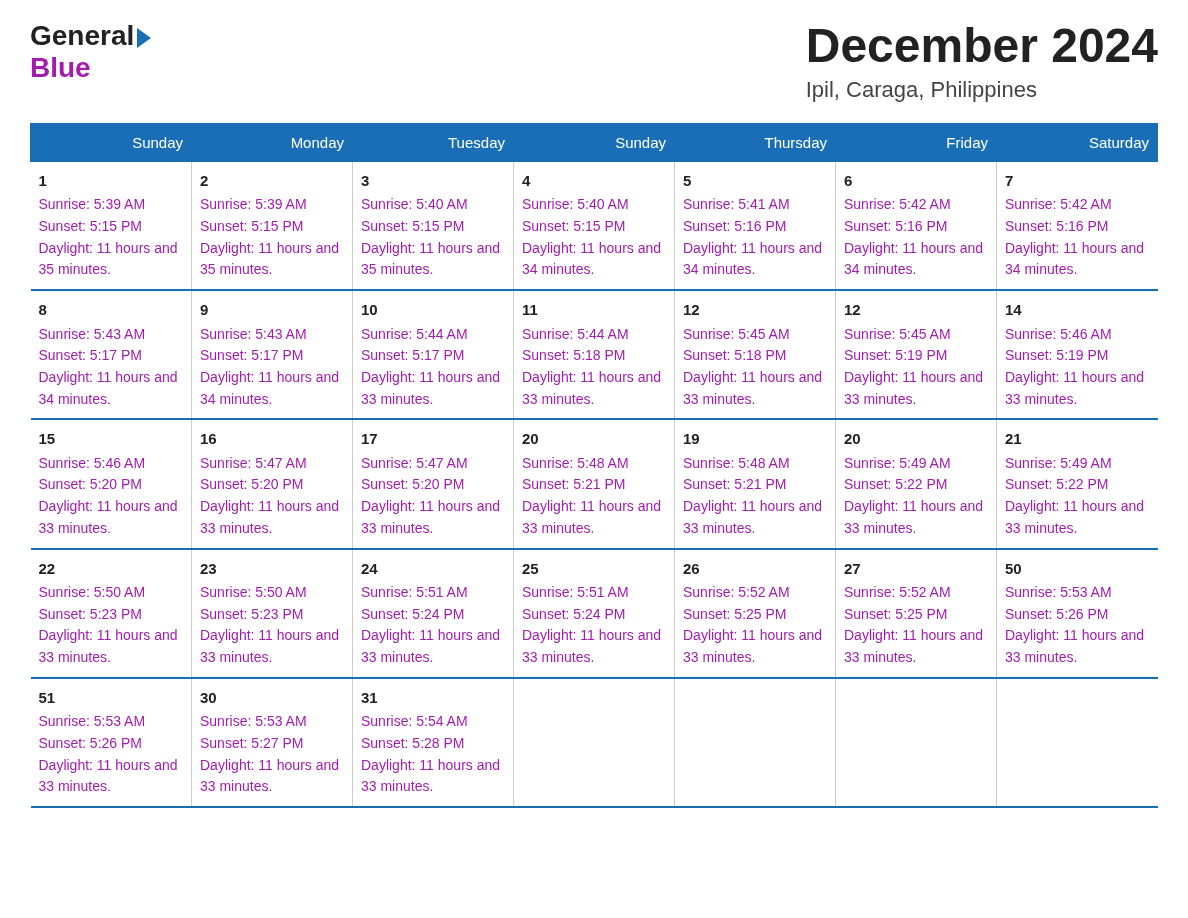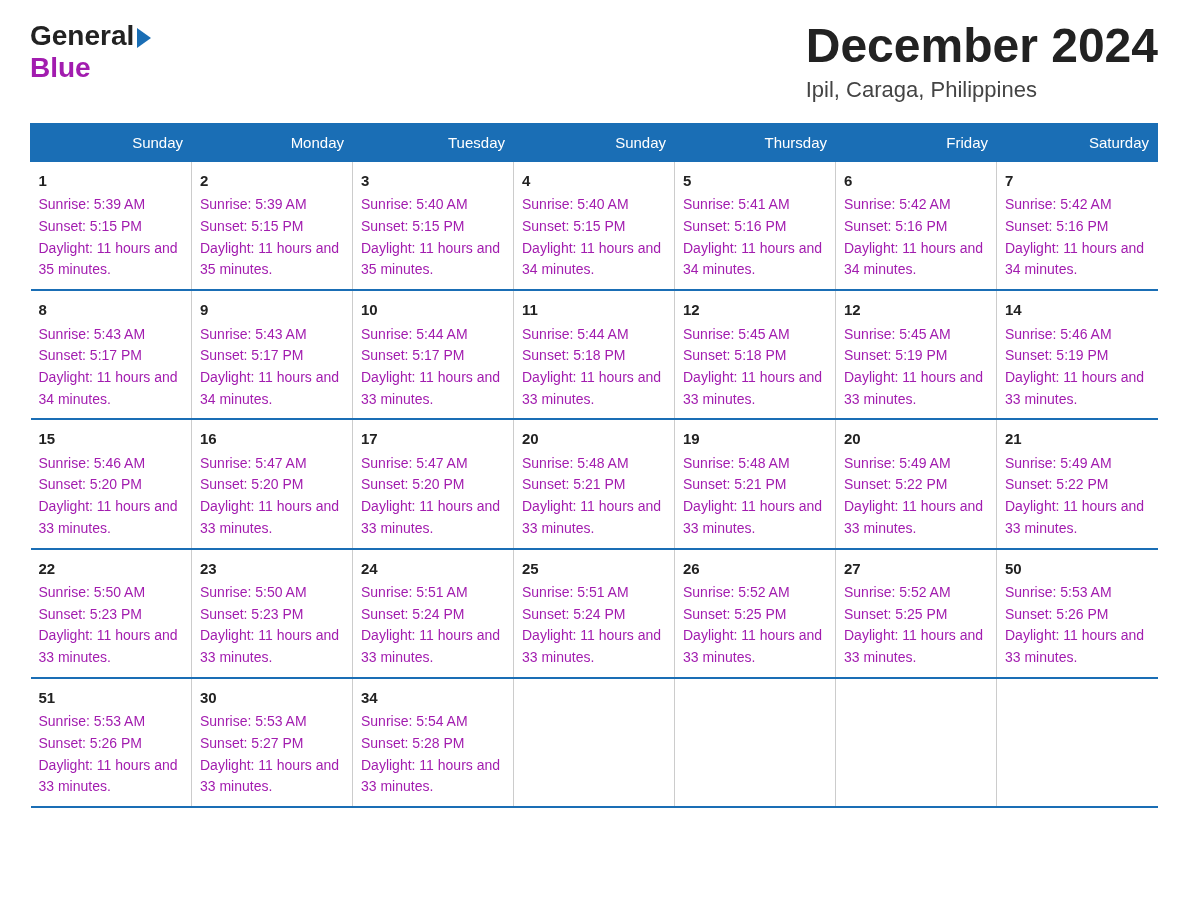--- a/index.html
+++ b/index.html
@@ -163,20 +163,20 @@
         <td><span class="day-number">23</span><span class="day-info">Sunrise: 5:50 AM<br>Sunset: 5:23 PM<br>Daylight: 11 hours and 33 minutes.</span></td>
         <td><span class="day-number">24</span><span class="day-info">Sunrise: 5:51 AM<br>Sunset: 5:24 PM<br>Daylight: 11 hours and 33 minutes.</span></td>
         <td><span class="day-number">25</span><span class="day-info">Sunrise: 5:51 AM<br>Sunset: 5:24 PM<br>Daylight: 11 hours and 33 minutes.</span></td>
         <td><span class="day-number">26</span><span class="day-info">Sunrise: 5:52 AM<br>Sunset: 5:25 PM<br>Daylight: 11 hours and 33 minutes.</span></td>
         <td><span class="day-number">27</span><span class="day-info">Sunrise: 5:52 AM<br>Sunset: 5:25 PM<br>Daylight: 11 hours and 33 minutes.</span></td>
         <td><span class="day-number">50</span><span class="day-info">Sunrise: 5:53 AM<br>Sunset: 5:26 PM<br>Daylight: 11 hours and 33 minutes.</span></td>
       </tr>
       <tr>
         <td><span class="day-number">51</span><span class="day-info">Sunrise: 5:53 AM<br>Sunset: 5:26 PM<br>Daylight: 11 hours and 33 minutes.</span></td>
         <td><span class="day-number">30</span><span class="day-info">Sunrise: 5:53 AM<br>Sunset: 5:27 PM<br>Daylight: 11 hours and 33 minutes.</span></td>
-        <td><span class="day-number">34</span><span class="day-info">Sunrise: 5:54 AM<br>Sunset: 5:28 PM<br>Daylight: 11 hours and 33 minutes.</span></td>
+        <td><span class="day-number">31</span><span class="day-info">Sunrise: 5:54 AM<br>Sunset: 5:28 PM<br>Daylight: 11 hours and 33 minutes.</span></td>
         <td></td>
         <td></td>
         <td></td>
         <td></td>
       </tr>
     </tbody>
 </table>
 
 </body></html>

